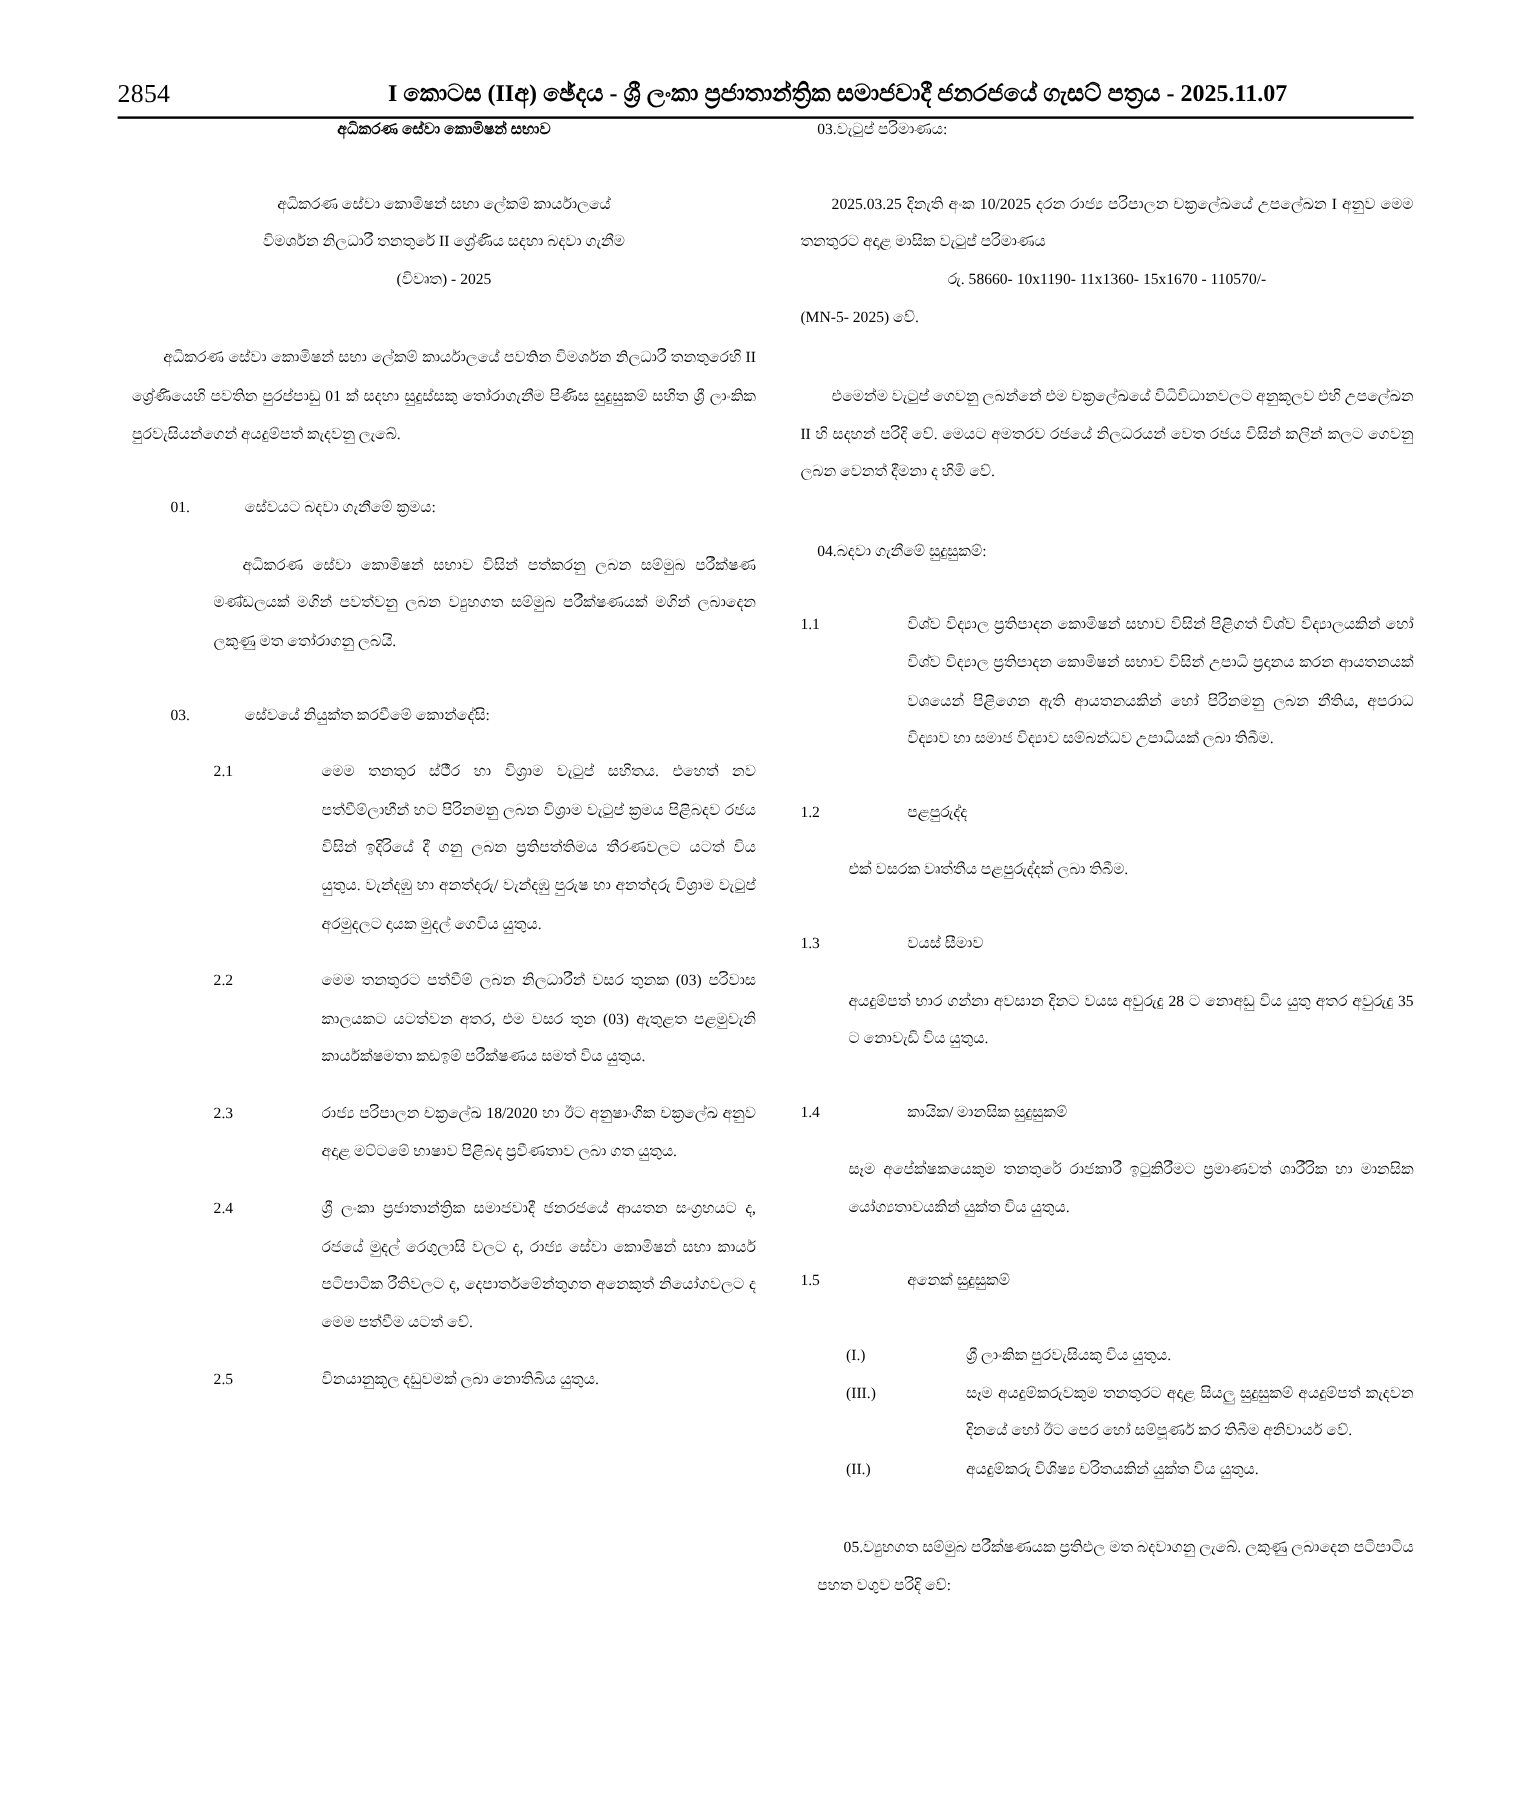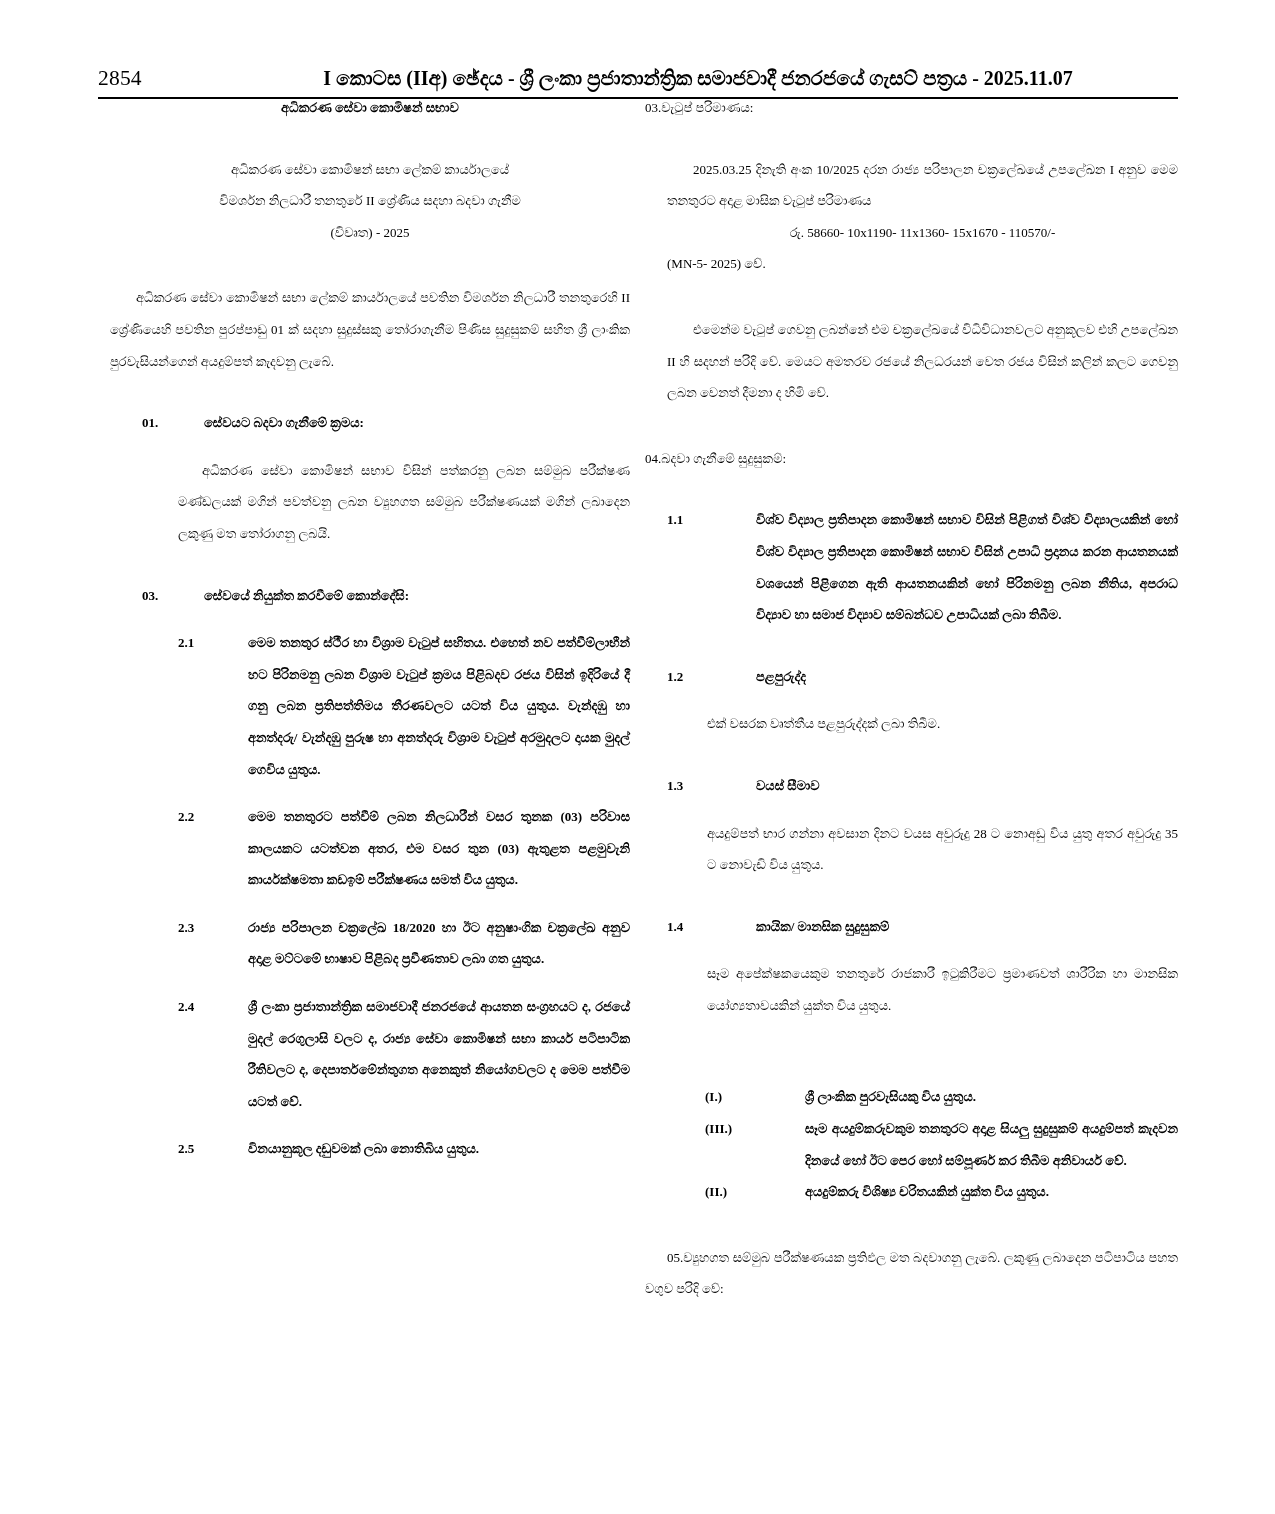--- a/index.html
+++ b/index.html
@@ -78,21 +78,20 @@
   .bold { font-weight: bold; }
 
   .gap-s  { height: 16px; }
   .gap-m  { height: 30px; }
   .gap-l  { height: 34px; }
 
   
   .row {
     display: flex;
     align-items: flex-start;
-    font-weight: bold;
   }
   .row .num {
     flex: 0 0 auto;
     text-align: left;
   }
   .row .txt {
     flex: 1 1 auto;
     text-align: justify;
     text-justify: inter-word;
   }
@@ -103,35 +102,36 @@
 
   
   .lvl1-body {
     padding-left: 68px;
     text-align: justify;
     text-justify: inter-word;
     text-indent: 24px;
   }
 
   
-  .lvl2 { padding-left: 68px; }
+  .lvl2 { padding-left: 68px; gap: 20px; }
   .lvl2 .num { width: 70px; }
 
   
   .lvlr { padding-left: 22px; gap: 47px; }
   .lvlr .num { width: 42px; }
 
   
   .lvlroman { padding-left: 60px; }
   .lvlroman .num { width: 100px; }
 
   
   .rnum {
     text-align: justify;
     text-justify: inter-word;
+    margin-left: 36px;
   }
   .rbody {
     padding-left: 22px;
     text-align: justify;
     text-justify: inter-word;
     text-indent: 26px;
   }
   .rbody-sub {
     padding-left: 62px;
     text-align: justify;
@@ -272,20 +272,24 @@
       <span class="num">1.4</span>
       <span class="txt nowrapish">කායික/ මානසික සුදුසුකම්</span>
     </div>
 
     <div class="gap-s"></div>
 
     <p class="rbody-sub">සෑම අපේක්ෂකයෙකුම තනතුරේ රාජකාරී ඉටුකිරීමට ප්‍රමාණවත් ශාරීරික හා මානසික යෝග්‍යතාවයකින් යුක්ත විය යුතුය.</p>
 
     <div class="gap-m"></div>
 
+    <div class="row lvlr">
+      <span class="num">1.5</span>
+      <span class="txt nowrapish">අනෙක් සුදුසුකම්</span>
+    </div>
 
     <div class="gap-m"></div>
 
     <div class="row lvlroman">
       <span class="num">(I.)</span>
       <span class="txt nowrapish">ශ්‍රී ලාංකික පුරවැසියකු විය යුතුය.</span>
     </div>
 
     <div class="row lvlroman">
       <span class="num">(III.)</span>

